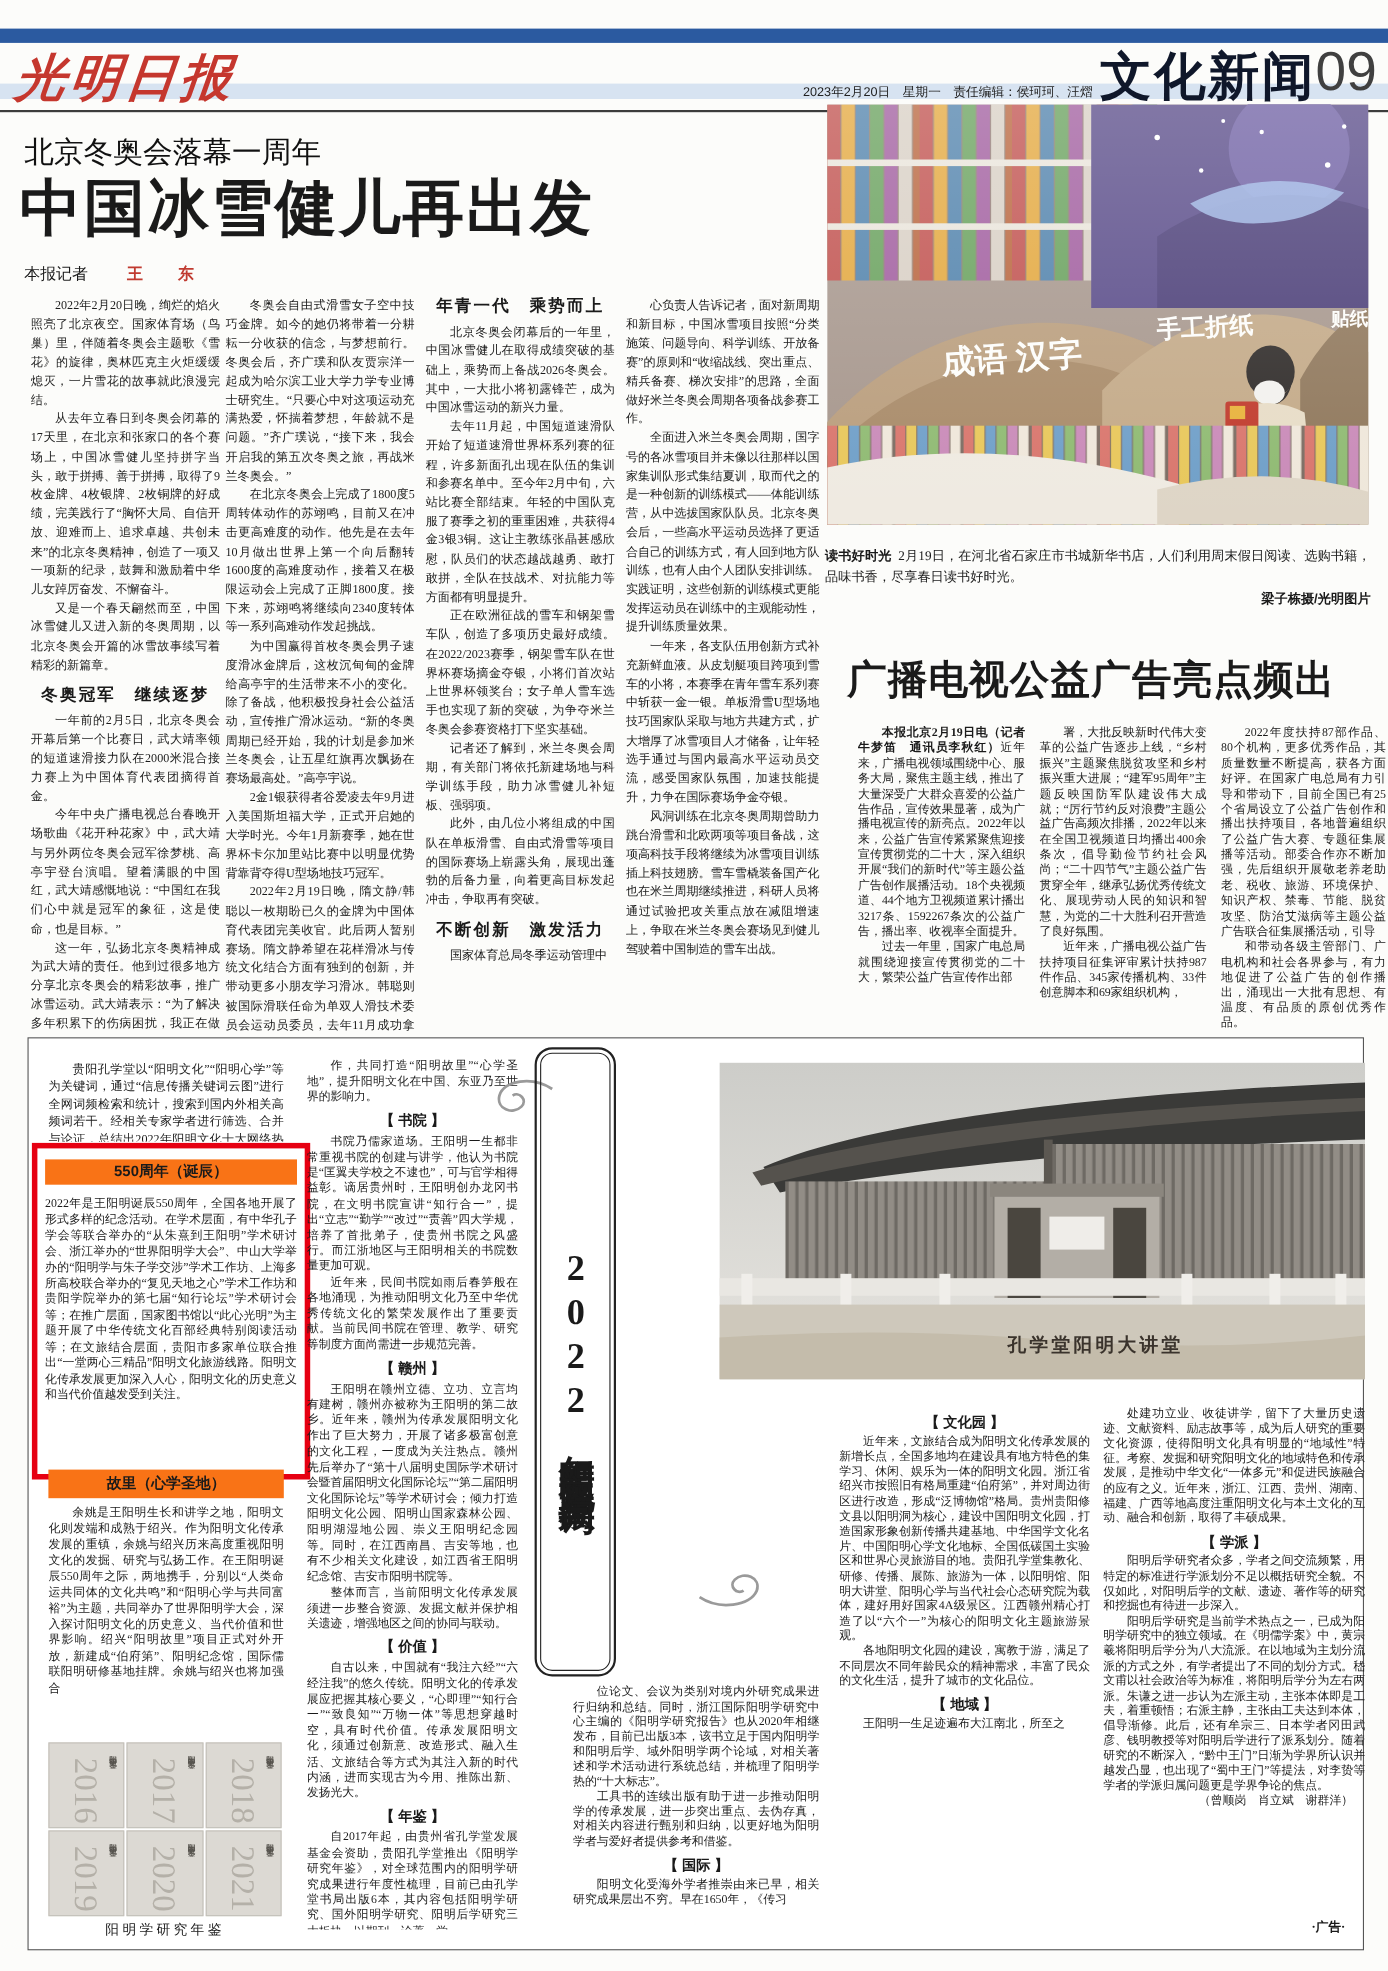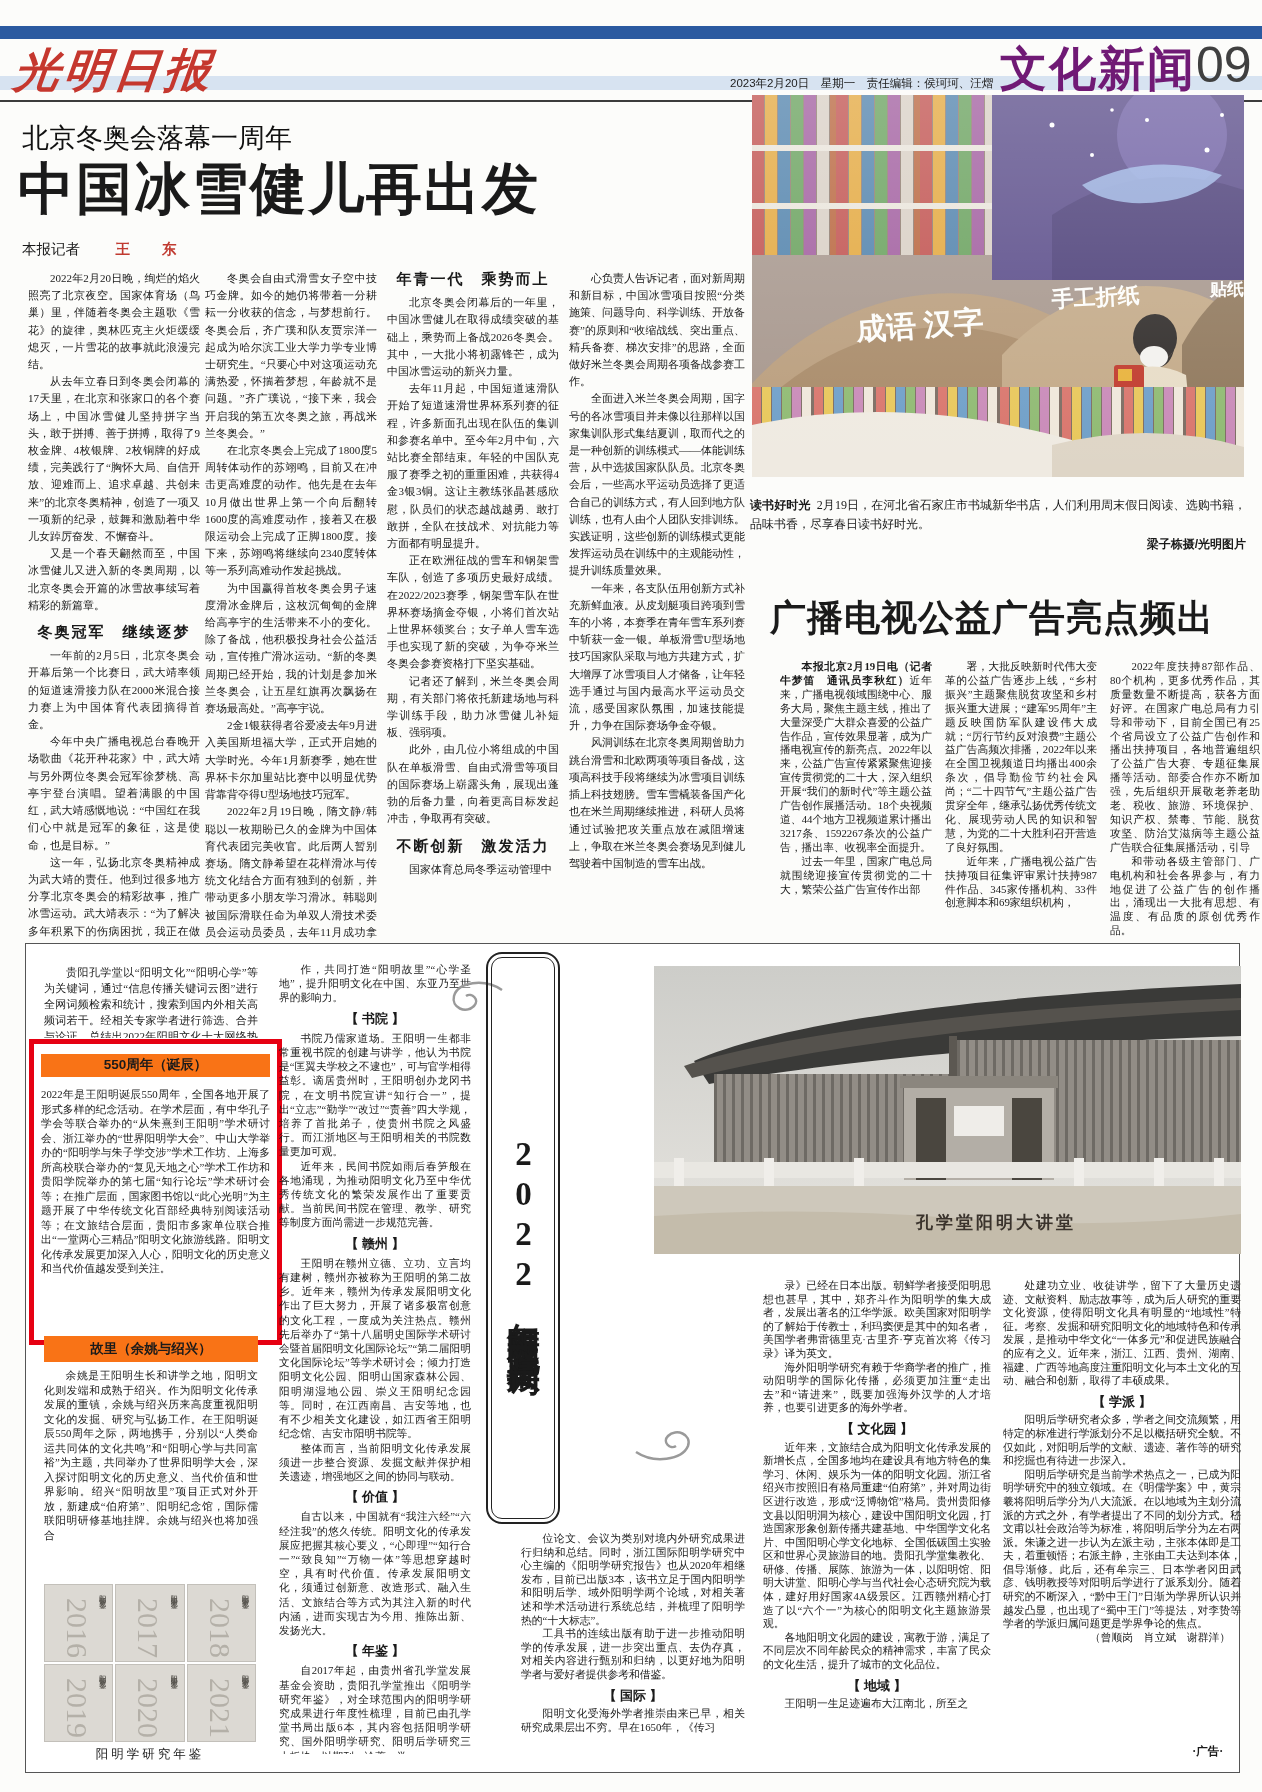--- a/index.html
+++ b/index.html
@@ -5,21 +5,21 @@
   html,body{margin:0;padding:0;background:#e8e8e6;}
   .page{position:relative;width:1262px;height:1792px;margin:0 auto;background:#fcfcfa;overflow:hidden;
         font-family:"Liberation Serif",serif;color:#1a1a1a;}
   .abs{position:absolute;}
   
   .topbar{left:0;top:26px;width:1262px;height:13px;background:#2b5aa0;}
   .paleband{left:0;top:76px;width:1262px;height:14px;background:#d7e3f1;}
   .logo{left:14px;top:40px;font-size:46px;font-weight:bold;font-style:italic;color:#c5372e;
         font-family:"Liberation Serif",serif;letter-spacing:4px;transform:skewX(-6deg);}
   .dateline{left:730px;top:76px;width:265px;font-size:11.5px;font-family:"Liberation Sans",sans-serif;color:#222;}
-  .sectitle{left:1000px;top:38px;font-size:47px;font-weight:bold;color:#701a75;font-family:"Liberation Sans",sans-serif;letter-spacing:2px;}
+  .sectitle{left:1000px;top:38px;font-size:47px;font-weight:bold;color:#0f172a;font-family:"Liberation Sans",sans-serif;letter-spacing:2px;}
   .pagenum{left:1196px;top:36px;font-size:50px;color:#404040;font-family:"Liberation Sans",sans-serif;}
   .headrule{left:0;top:100px;width:1262px;height:2px;background:#3c3c3c;}
   
   .kicker{left:22px;top:120px;font-size:27px;color:#111;font-family:"Liberation Sans",sans-serif;}
   .headline{left:18px;top:152px;width:640px;font-size:56px;font-weight:bold;letter-spacing:2px;margin:0;
             font-family:"Liberation Serif",serif;}
   .byline{left:22px;top:240px;font-size:14.5px;}
   .byline .nm{color:#c03a30;font-weight:bold;margin-left:2.2em;letter-spacing:.6em;}
   .ncol{position:absolute;top:270px;height:668px;overflow:hidden;font-size:11px;line-height:17.2px;
         text-align:justify;}
@@ -212,21 +212,21 @@
       <p>贵阳孔学堂以“阳明文化”“阳明心学”等为关键词，通过“信息传播关键词云图”进行全网词频检索和统计，搜索到国内外相关高频词若干。经相关专家学者进行筛选、合并与论证，总结出2022年阳明文化十大网络热词。</p>
     </div>
 
     <div class="abs redbox" style="font-size:10.8px;line-height:14.5px;text-align:justify;">
       <div class="bandhead">550周年（诞辰）</div>
       <div>
           <p>2022年是王阳明诞辰550周年，全国各地开展了形式多样的纪念活动。在学术层面，有中华孔子学会等联合举办的“从朱熹到王阳明”学术研讨会、浙江举办的“世界阳明学大会”、中山大学举办的“阳明学与朱子学交涉”学术工作坊、上海多所高校联合举办的“复见天地之心”学术工作坊和贵阳学院举办的第七届“知行论坛”学术研讨会等；在推广层面，国家图书馆以“此心光明”为主题开展了中华传统文化百部经典特别阅读活动等；在文旅结合层面，贵阳市多家单位联合推出“一堂两心三精品”阳明文化旅游线路。阳明文化传承发展更加深入人心，阳明文化的历史意义和当代价值越发受到关注。</p>
         </div>
     </div>
 
-    <div class="abs bandhead" style="left:18px;top:392px;width:214px;">故里（余姚与绍兴）</div>
+    <div class="abs bandhead" style="left:18px;top:392px;width:214px;">故里（心学圣地）</div>
     <div class="hcol" style="left:18px;top:424px;width:214px;height:210px;font-size:10.8px;line-height:14.5px;">
       <div>
           <p>余姚是王阳明生长和讲学之地，阳明文化则发端和成熟于绍兴。作为阳明文化传承发展的重镇，余姚与绍兴历来高度重视阳明文化的发掘、研究与弘扬工作。在王阳明诞辰550周年之际，两地携手，分别以“人类命运共同体的文化共鸣”和“阳明心学与共同富裕”为主题，共同举办了世界阳明学大会，深入探讨阳明文化的历史意义、当代价值和世界影响。绍兴“阳明故里”项目正式对外开放，新建成“伯府第”、阳明纪念馆，国际儒联阳明研修基地挂牌。余姚与绍兴也将加强合</p>
         </div>
     </div>
 
     <div class="abs books">
       <div class="bk">
           <span class="bk-label">阳明学研究年鉴</span>
           <span class="bk-year">2016</span>
@@ -332,24 +332,20 @@
           <p>位论文、会议为类别对境内外研究成果进行归纳和总结。同时，浙江国际阳明学研究中心主编的《阳明学研究报告》也从2020年相继发布，目前已出版3本，该书立足于国内阳明学和阳明后学、域外阳明学两个论域，对相关著述和学术活动进行系统总结，并梳理了阳明学热的“十大标志”。</p>
           <p>工具书的连续出版有助于进一步推动阳明学的传承发展，进一步突出重点、去伪存真，对相关内容进行甄别和归纳，以更好地为阳明学者与爱好者提供参考和借鉴。</p>
         </div>
       <h4>【 国际 】</h4>
       <div>
           <p>阳明文化受海外学者推崇由来已早，相关研究成果层出不穷。早在1650年，《传习</p>
         </div>
     </div>
 
     <div class="hcol" style="left:737px;top:335px;width:228px;height:470px;font-size:10.8px;line-height:13.6px;">
-      <div>
-          <p>录》已经在日本出版。朝鲜学者接受阳明思想也甚早，其中，郑齐斗作为阳明学的集大成者，发展出著名的江华学派。欧美国家对阳明学的了解始于传教士，利玛窦便是其中的知名者，美国学者弗雷德里克·古里齐·亨克首次将《传习录》译为英文。</p>
-          <p>海外阳明学研究有赖于华裔学者的推广，推动阳明学的国际化传播，必须更加注重“走出去”和“请进来”，既要加强海外汉学的人才培养，也要引进更多的海外学者。</p>
-        </div>
       <h4>【 文化园 】</h4>
       <div>
           <p>近年来，文旅结合成为阳明文化传承发展的新增长点，全国多地均在建设具有地方特色的集学习、休闲、娱乐为一体的阳明文化园。浙江省绍兴市按照旧有格局重建“伯府第”，并对周边街区进行改造，形成“泛博物馆”格局。贵州贵阳修文县以阳明洞为核心，建设中国阳明文化园，打造国家形象创新传播共建基地、中华国学文化名片、中国阳明心学文化地标、全国低碳国土实验区和世界心灵旅游目的地。贵阳孔学堂集教化、研修、传播、展陈、旅游为一体，以阳明馆、阳明大讲堂、阳明心学与当代社会心态研究院为载体，建好用好国家4A级景区。江西赣州精心打造了以“六个一”为核心的阳明文化主题旅游景观。</p>
           <p>各地阳明文化园的建设，寓教于游，满足了不同层次不同年龄民众的精神需求，丰富了民众的文化生活，提升了城市的文化品位。</p>
         </div>
       <h4>【 地域 】</h4>
       <div>
           <p>王阳明一生足迹遍布大江南北，所至之</p>
         </div>
     </div>

